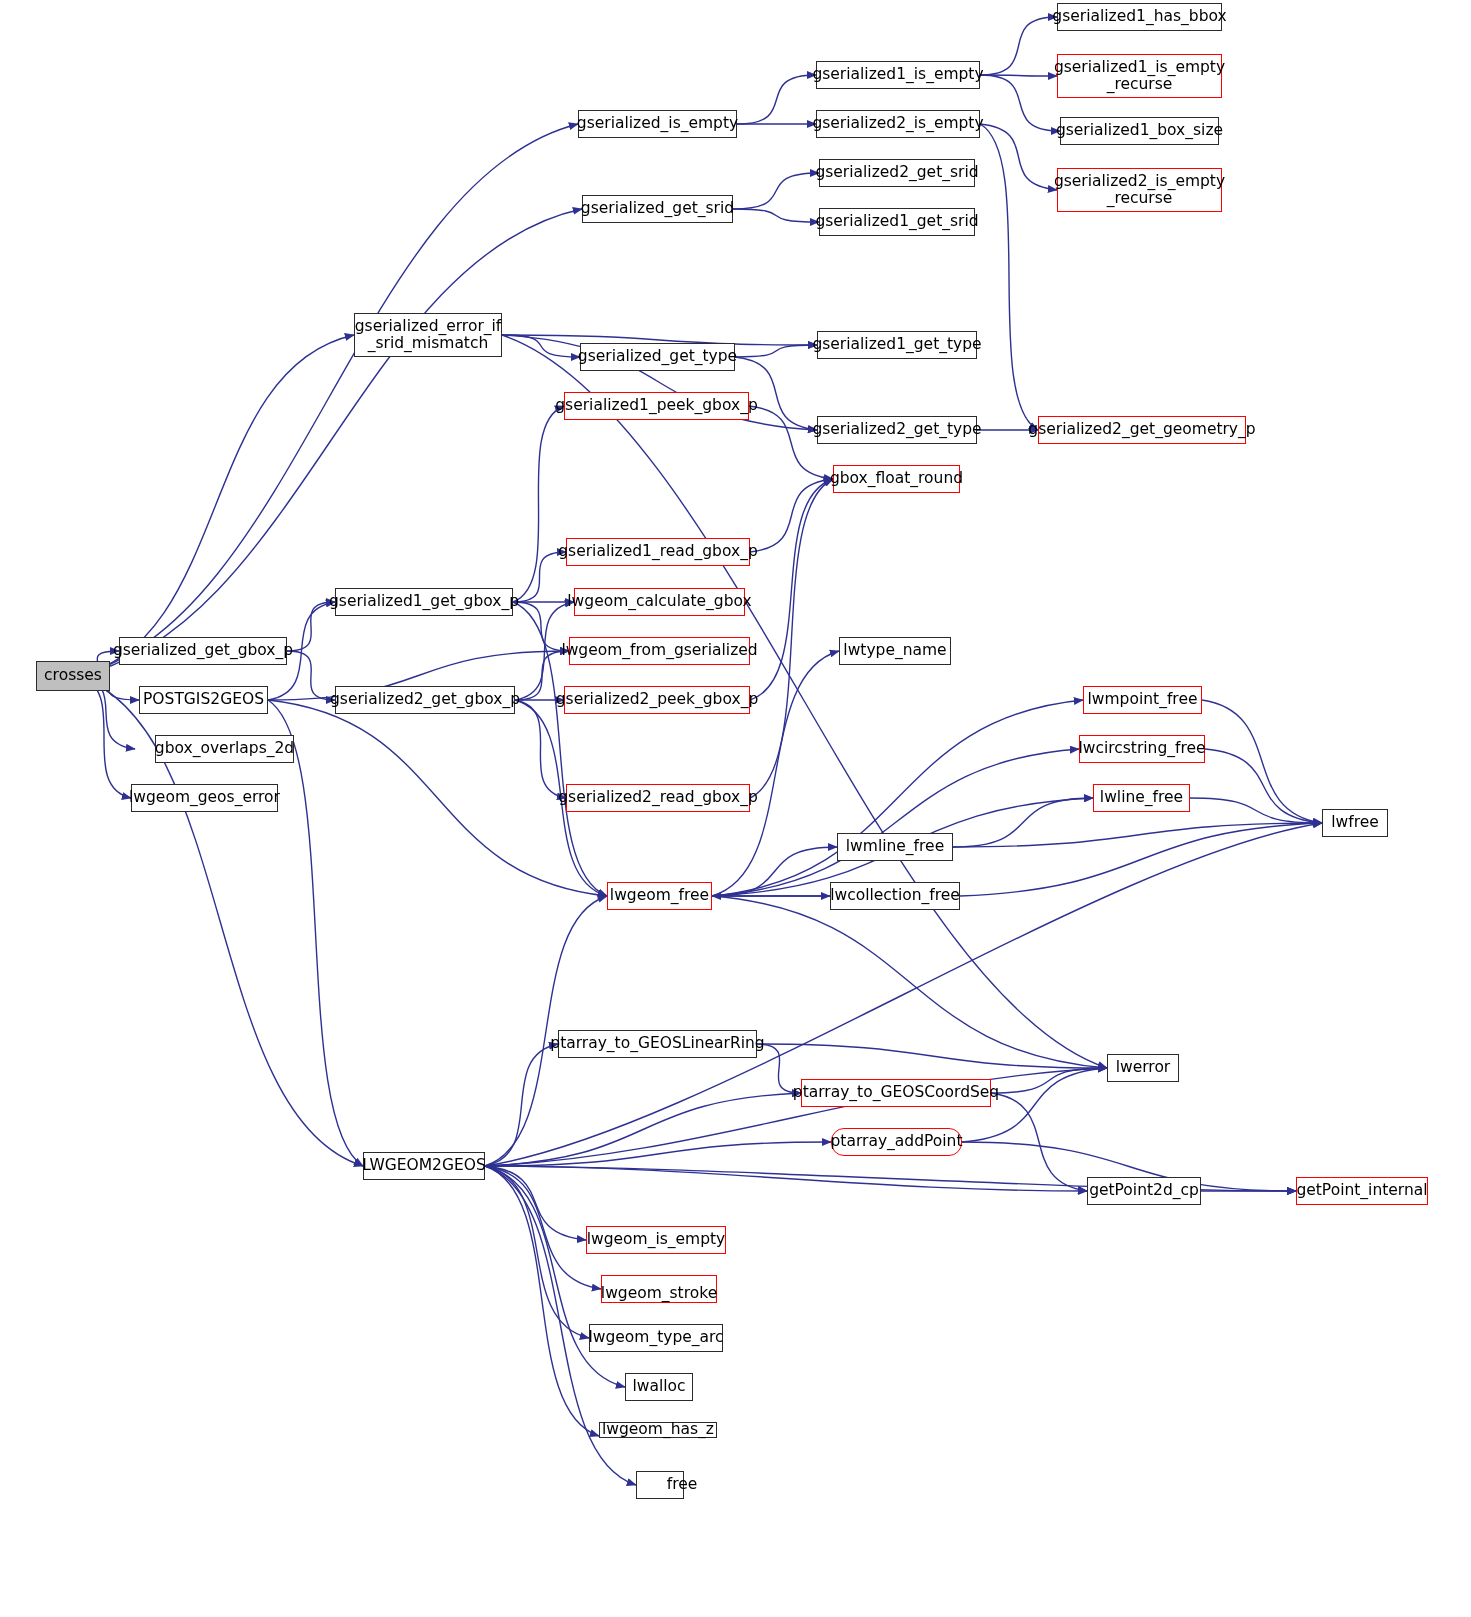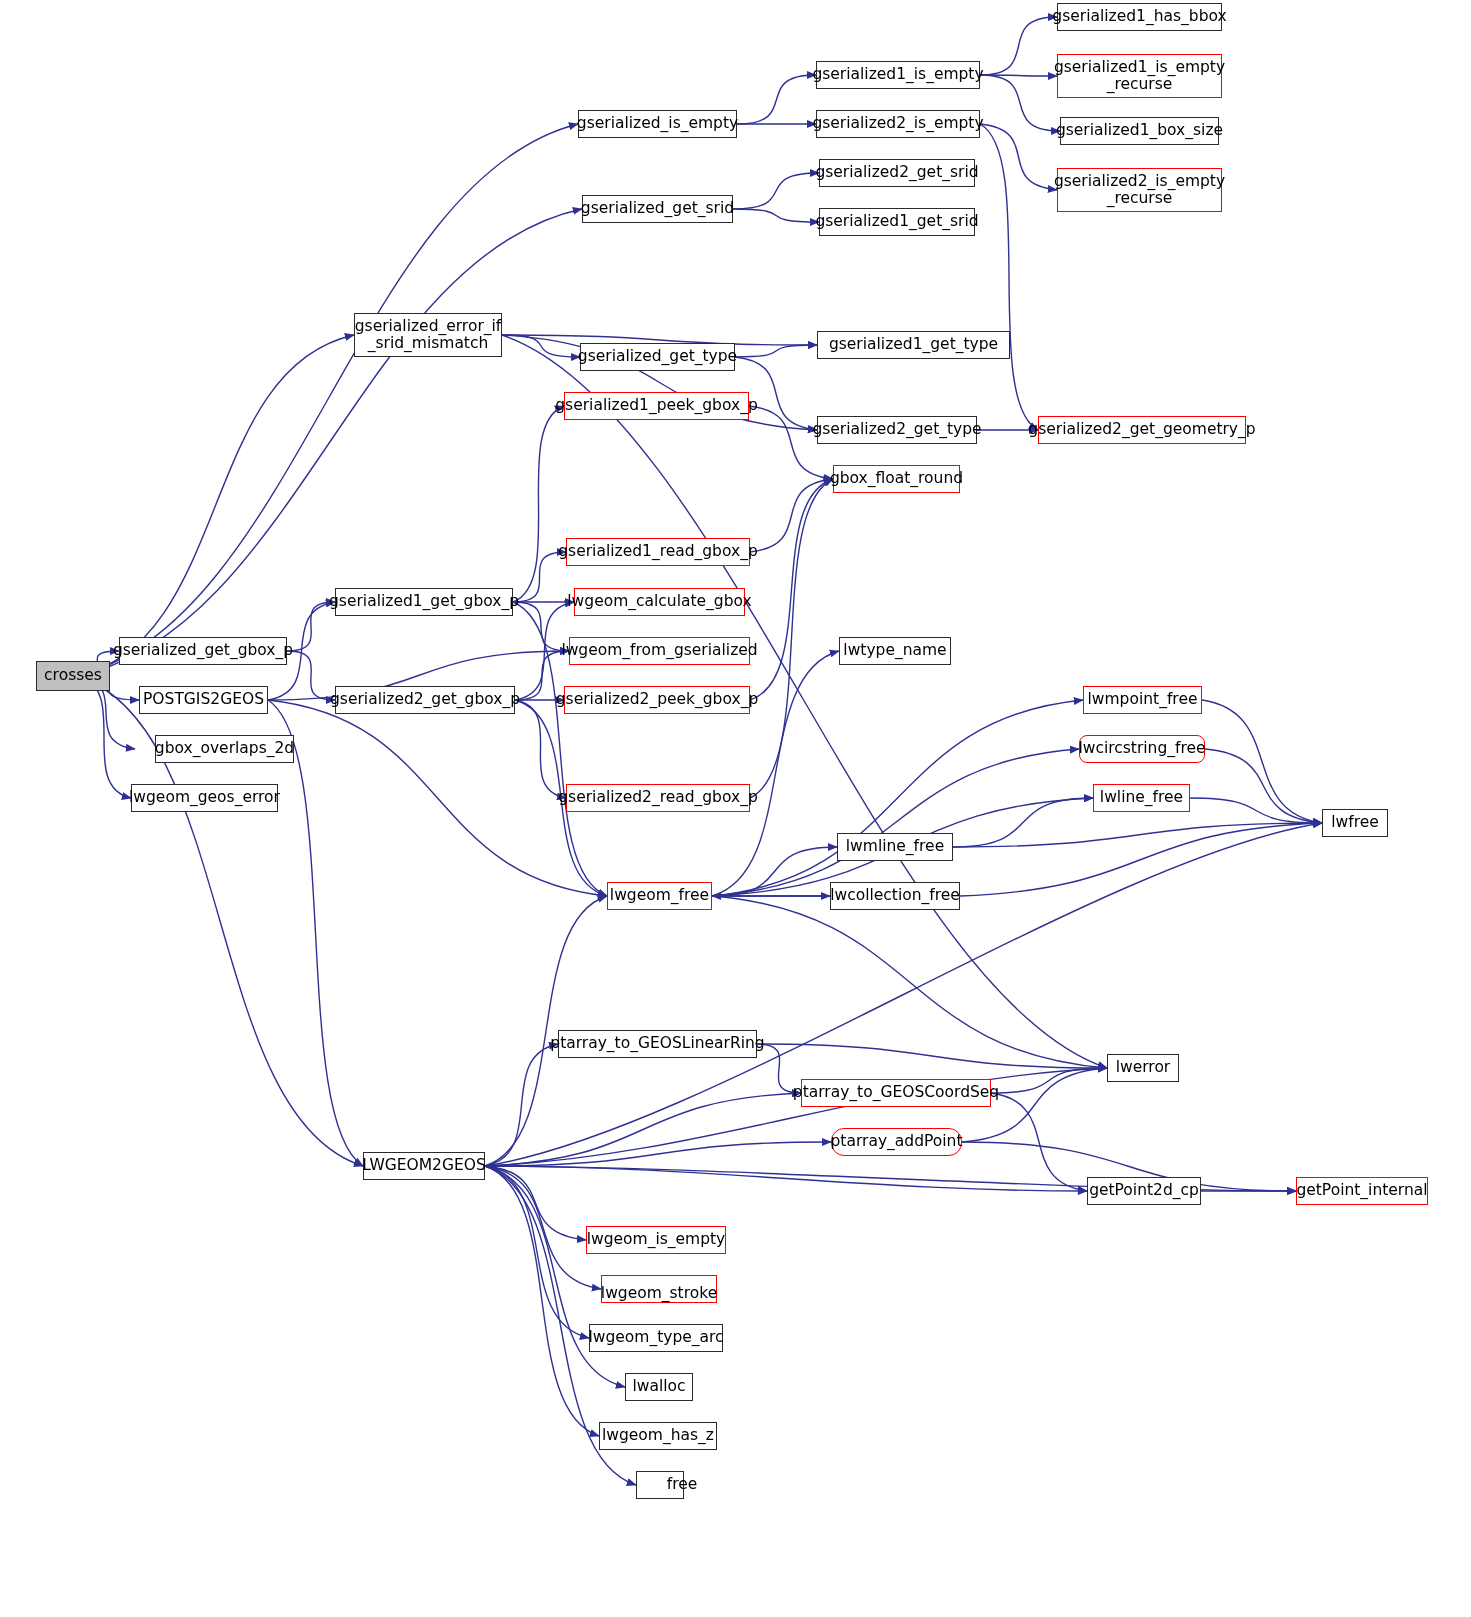--- a/index.html
+++ b/index.html
@@ -122,45 +122,45 @@
       <div class="node red" style="left: 574px; top: 588px; width: 171px; height: 28px;"><span class="nlabel">lwgeom_calculate_gbox</span></div>
       <div class="node red" style="left: 569px; top: 637px; width: 181px; height: 28px;"><span class="nlabel">lwgeom_from_gserialized</span></div>
       <div class="node red" style="left: 564px; top: 686px; width: 186px; height: 28px;"><span class="nlabel">gserialized2_peek_gbox_p</span></div>
       <div class="node red" style="left: 566px; top: 784px; width: 184px; height: 28px; justify-content: center;"><span class="nlabel">gserialized2_read_gbox_p</span></div>
       <div class="node black" style="left: 335px; top: 588px; width: 178px; height: 28px;"><span class="nlabel">gserialized1_get_gbox_p</span></div>
       <div class="node black" style="left: 335px; top: 686px; width: 180px; height: 28px;"><span class="nlabel">gserialized2_get_gbox_p</span></div>
       <div class="node black" style="left: 816px; top: 61px; width: 164px; height: 28px;"><span class="nlabel">gserialized1_is_empty</span></div>
       <div class="node black" style="left: 816px; top: 110px; width: 164px; height: 28px;"><span class="nlabel">gserialized2_is_empty</span></div>
       <div class="node black" style="left: 819px; top: 159px; width: 156px; height: 28px;"><span class="nlabel">gserialized2_get_srid</span></div>
       <div class="node black" style="left: 819px; top: 208px; width: 156px; height: 28px;"><span class="nlabel">gserialized1_get_srid</span></div>
-      <div class="node black" style="left: 817px; top: 331px; width: 193px; height: 28px;"><span class="nlabel">gserialized1_get_type</span></div>
+      <div class="node black" style="left: 817px; top: 331px; width: 160px; height: 28px;"><span class="nlabel">gserialized1_get_type</span></div>
       <div class="node black" style="left: 817px; top: 416px; width: 160px; height: 28px;"><span class="nlabel">gserialized2_get_type</span></div>
       <div class="node red" style="left: 833px; top: 465px; width: 127px; height: 28px;"><span class="nlabel">gbox_float_round</span></div>
       <div class="node black" style="left: 839px; top: 637px; width: 112px; height: 28px;"><span class="nlabel">lwtype_name</span></div>
       <div class="node black" style="left: 837px; top: 833px; width: 116px; height: 28px;"><span class="nlabel">lwmline_free</span></div>
       <div class="node black" style="left: 830px; top: 882px; width: 130px; height: 28px;"><span class="nlabel">lwcollection_free</span></div>
       <div class="node red" style="left: 607px; top: 882px; width: 105px; height: 28px;"><span class="nlabel">lwgeom_free</span></div>
       <div class="node black" style="left: 1057px; top: 3px; width: 165px; height: 28px;"><span class="nlabel">gserialized1_has_bbox</span></div>
       <div class="node red" style="left: 1057px; top: 54px; width: 165px; height: 44px;"><span class="nlabel">gserialized1_is_empty
 _recurse</span></div>
       <div class="node black" style="left: 1060px; top: 117px; width: 159px; height: 28px;"><span class="nlabel">gserialized1_box_size</span></div>
       <div class="node red" style="left: 1057px; top: 168px; width: 165px; height: 44px;"><span class="nlabel">gserialized2_is_empty
 _recurse</span></div>
       <div class="node red" style="left: 1038px; top: 416px; width: 208px; height: 28px;"><span class="nlabel">gserialized2_get_geometry_p</span></div>
       <div class="node red" style="left: 1083px; top: 686px; width: 119px; height: 28px;"><span class="nlabel">lwmpoint_free</span></div>
-      <div class="node red" style="left: 1079px; top: 735px; width: 126px; height: 28px; border-radius: 8px;"><span class="nlabel">lwcircstring_free</span></div>
+      <div class="node red" style="left: 1079px; top: 735px; width: 126px; height: 28px;"><span class="nlabel">lwcircstring_free</span></div>
       <div class="node red" style="left: 1093px; top: 784px; width: 97px; height: 28px;"><span class="nlabel">lwline_free</span></div>
       <div class="node black" style="left: 1322px; top: 809px; width: 66px; height: 28px;"><span class="nlabel">lwfree</span></div>
       <div class="node black" style="left: 558px; top: 1030px; width: 199px; height: 28px;"><span class="nlabel">ptarray_to_GEOSLinearRing</span></div>
       <div class="node red" style="left: 801px; top: 1079px; width: 190px; height: 28px;"><span class="nlabel">ptarray_to_GEOSCoordSeq</span></div>
       <div class="node red" style="left: 831px; top: 1128px; width: 131px; height: 28px; border-radius: 13px;"><span class="nlabel">ptarray_addPoint</span></div>
       <div class="node black" style="left: 363px; top: 1152px; width: 122px; height: 28px;"><span class="nlabel">LWGEOM2GEOS</span></div>
       <div class="node red" style="left: 586px; top: 1226px; width: 140px; height: 28px;"><span class="nlabel">lwgeom_is_empty</span></div>
       <div class="node red" style="left: 601px; top: 1275px; width: 116px; height: 28px; align-items: flex-end;"><span class="nlabel">lwgeom_stroke</span></div>
       <div class="node black" style="left: 589px; top: 1324px; width: 134px; height: 28px;"><span class="nlabel">lwgeom_type_arc</span></div>
       <div class="node black" style="left: 625px; top: 1373px; width: 68px; height: 28px;"><span class="nlabel">lwalloc</span></div>
-      <div class="node black" style="left: 599px; top: 1422px; width: 118px; height: 28px;"><span class="nlabel">lwgeom_has_z</span></div>
+      <div class="node black" style="left: 599px; top: 1422px; width: 118px; height: 16px;"><span class="nlabel">lwgeom_has_z</span></div>
       <div class="node black" style="left: 636px; top: 1471px; width: 48px; height: 28px; padding-left: 44px;"><span class="nlabel">free</span></div>
       <div class="node black" style="left: 1107px; top: 1054px; width: 72px; height: 28px;"><span class="nlabel">lwerror</span></div>
       <div class="node black" style="left: 1087px; top: 1177px; width: 114px; height: 28px;"><span class="nlabel">getPoint2d_cp</span></div>
       <div class="node red" style="left: 1296px; top: 1177px; width: 132px; height: 28px;"><span class="nlabel">getPoint_internal</span></div>
     </div>
 </div>
 
 </body></html>

